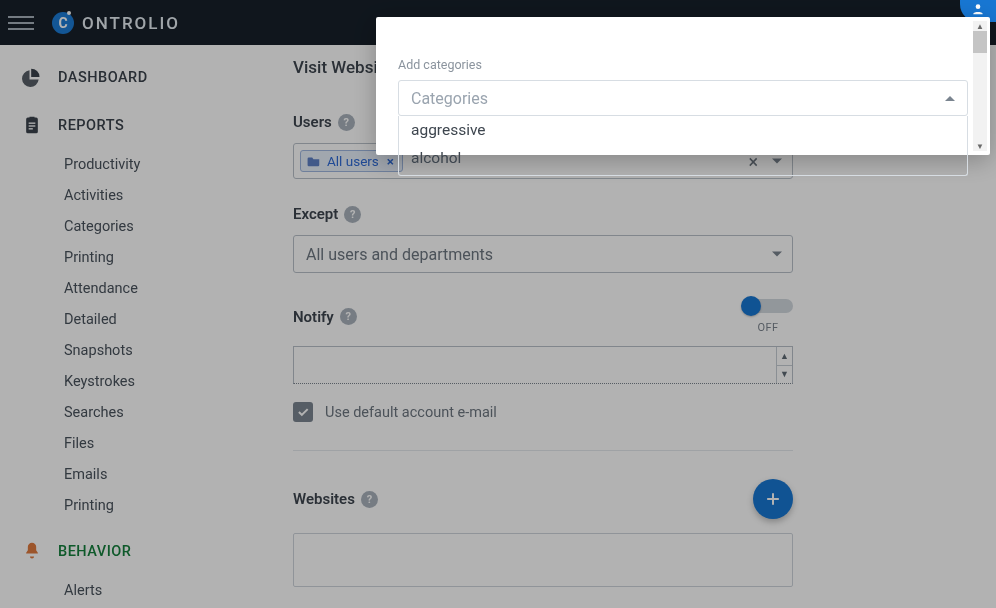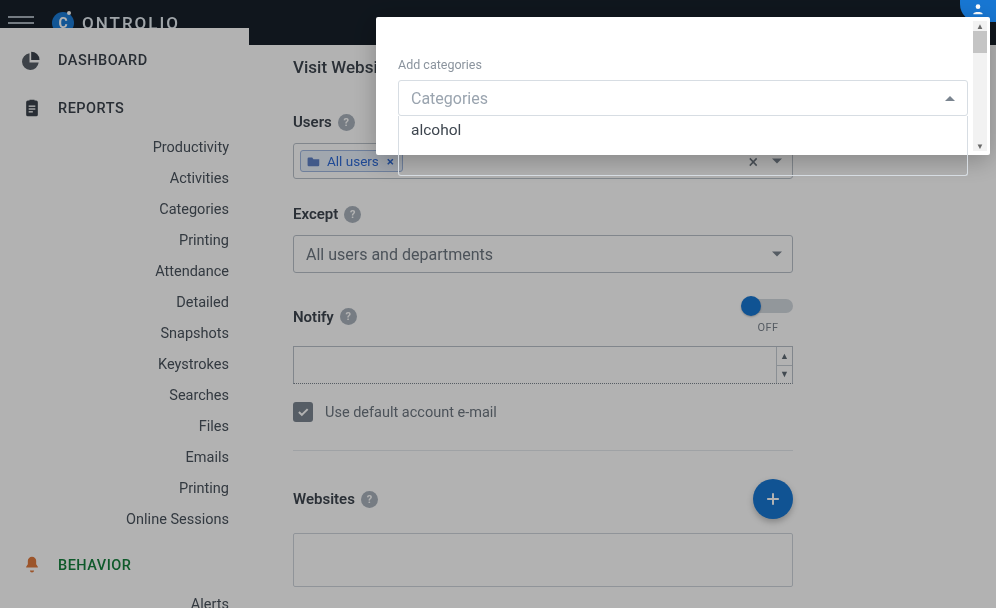--- a/index.html
+++ b/index.html
@@ -14,21 +14,21 @@
   .burger { width: 26px; display: inline-flex; flex-direction: column; gap: 4px; cursor: pointer; margin-right: 18px; }
   .burger span { height: 2px; background: #a6b0bb; display: block; }
   .logo { display: flex; align-items: center; gap: 8px; }
   .logo-badge { width: 22px; height: 22px; border-radius: 50%; background: #1c7cd6; color:#0d1117; display:flex; align-items:center; justify-content:center; font-weight:700; font-size:14px; position:relative;}
   .logo-badge::after { content:""; position:absolute; width:4px; height:4px; background:#fff; border-radius:50%; top:-1px; right:3px;}
   .logo-text { font-size: 17px; letter-spacing: 2px; color: #e6edf3; font-weight: 500; }
   .top-corner { position:absolute; top:0; right:0; width:36px; height:22px; background:#1877d3; border-bottom-left-radius:18px; display:flex; align-items:flex-start; justify-content:center; color:#fff; z-index:60;}
   .top-corner svg{margin-top:2px;}
 
   
-  .sidebar { position:absolute; top:28px; left:0; width:249px; bottom:0; background:#fff; overflow-y:scroll; z-index:20;text-align:right; }
+  .sidebar { position:absolute; top:45px; left:0; width:249px; bottom:0; background:#fff; overflow-y:scroll; z-index:20; }
   .sidebar::-webkit-scrollbar{width:13px;}
   .sidebar::-webkit-scrollbar-track{background:#f0f0f0;}
   .sidebar::-webkit-scrollbar-thumb{background:#b8b8b8;}
   .nav-section { padding: 18px 0 2px 0; }
   .nav-head { display:flex; align-items:center; gap:16px; padding: 4px 20px 14px 22px; color:#3b434c; font-size:14.5px; letter-spacing:.5px; font-weight:500;}
   .nav-head.behavior { color:#15803d; }
   .nav-head .ic { width:20px; height:20px; display:inline-flex; align-items:center; justify-content:center; }
   .nav-items { list-style:none; }
   .nav-items li { padding: 7px 20px 7px 64px; font-size:14.5px; color:#4a535d; cursor:pointer; }
 
@@ -139,21 +139,20 @@
         <li>Categories</li>
         <li>Printing</li>
         <li>Attendance</li>
         <li>Detailed</li>
         <li>Snapshots</li>
         <li>Keystrokes</li>
         <li>Searches</li>
         <li>Files</li>
         <li>Emails</li>
         <li>Printing</li>
-        <li>Online Sessions</li>
       </ul>
     </div>
 
     <div class="nav-section" style="padding-top:14px;">
       <div class="nav-head behavior">
         <span class="ic">
           <svg width="20" height="20" viewBox="0 0 24 24" fill="#e07a3e">
               <path d="M12 2a5 5 0 0 0-5 5v4l-2 3v1h14v-1l-2-3V7a5 5 0 0 0-5-5zm0 19a2.5 2.5 0 0 0 2.5-2.5h-5A2.5 2.5 0 0 0 12 21z"></path>
             </svg>
         </span>
@@ -250,20 +249,21 @@
   <div class="overlay"></div>
 
   <div class="popup">
     <div class="popup-inner">
       <div class="popup-title">Add categories</div>
       <div class="popup-select">
         <span>Categories</span>
         <span class="caret up" style="position:absolute;"></span>
       </div>
       <div class="popup-list">
+        <div class="opt">aggressive</div>
         <div class="opt">alcohol</div>
       </div>
     </div>
     <div class="popup-scroll">
       <span class="arr top">▲</span>
       <span class="thumb"></span>
       <span class="arr bot">▼</span>
     </div>
   </div>
 </div>

